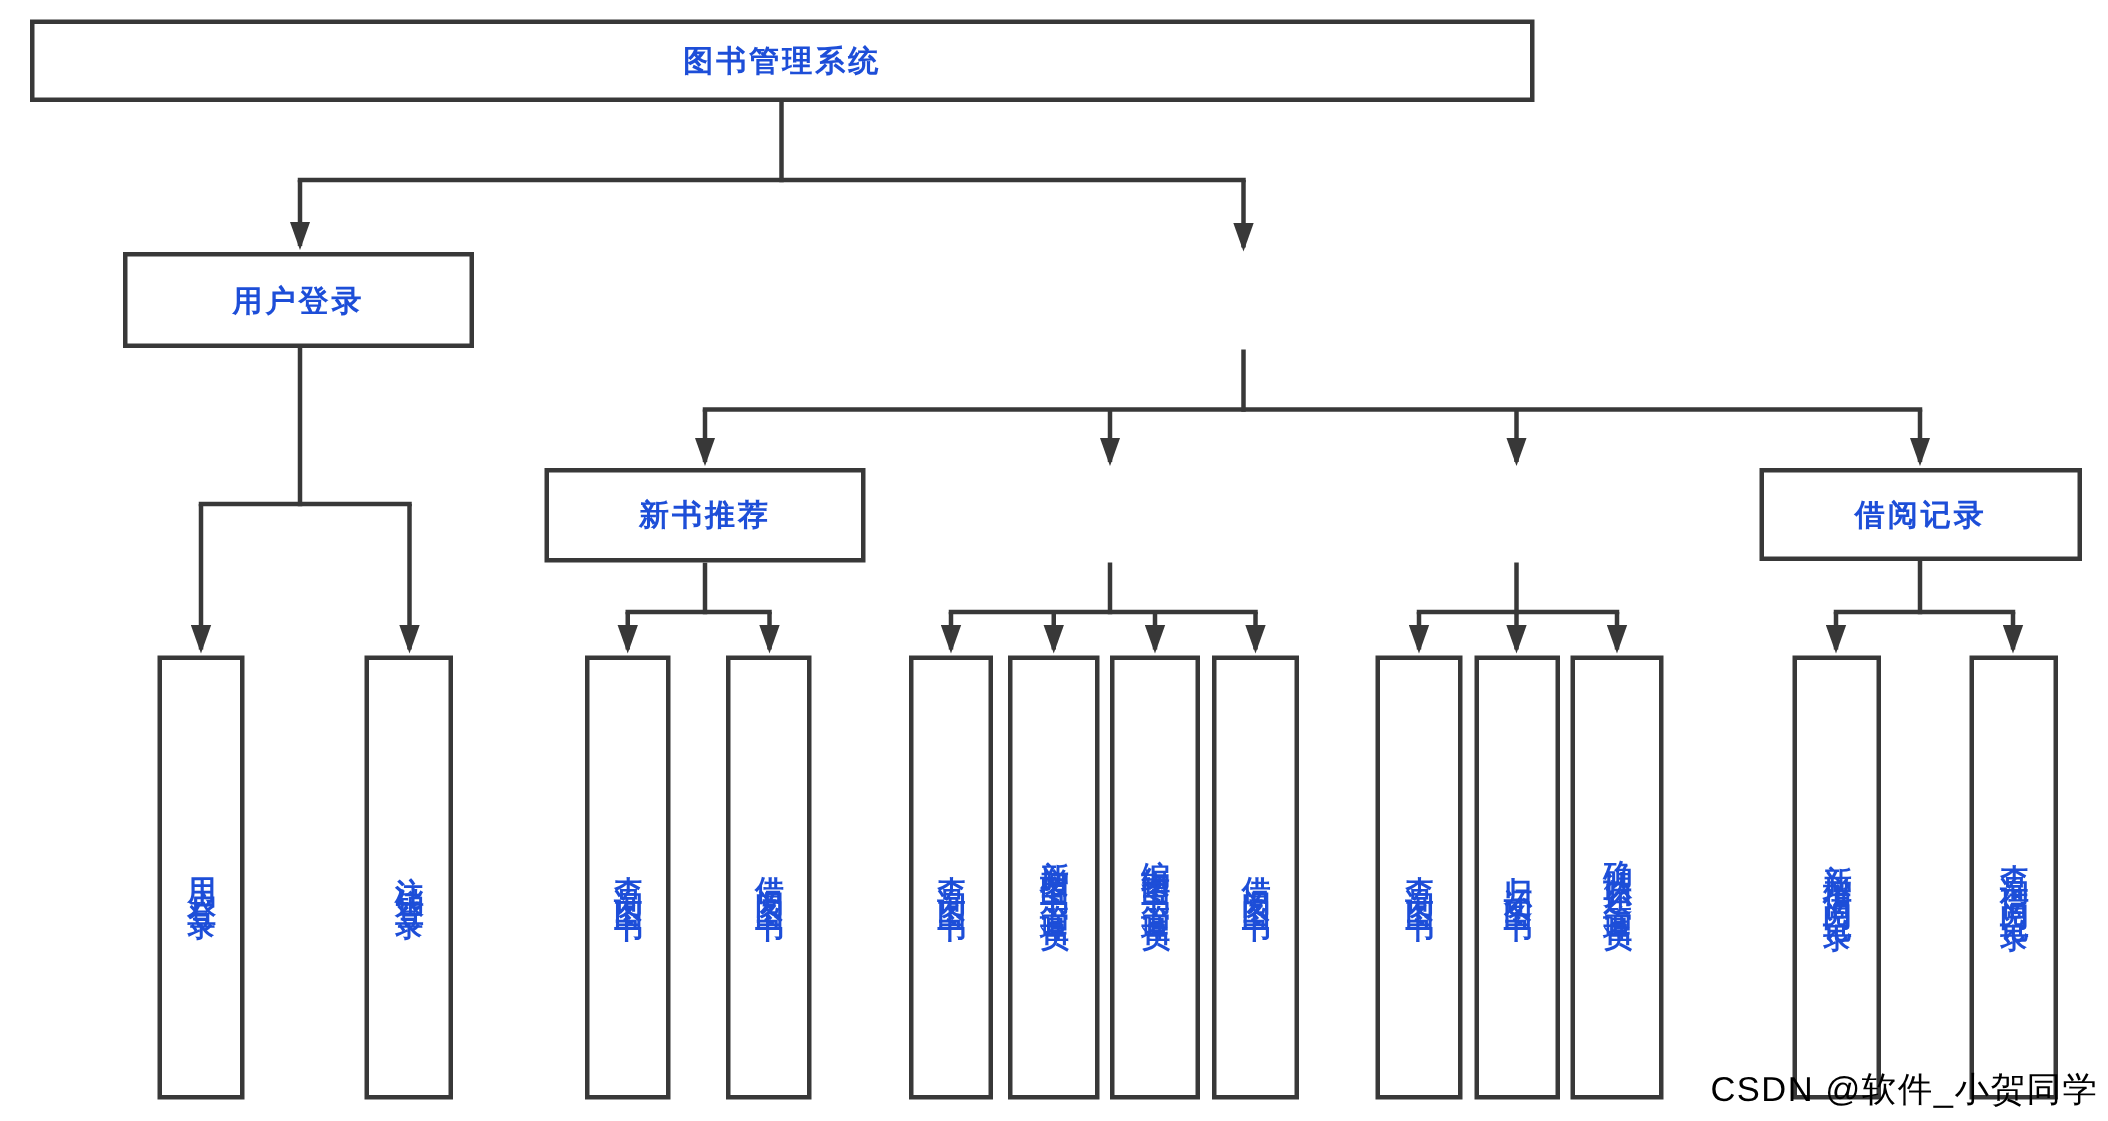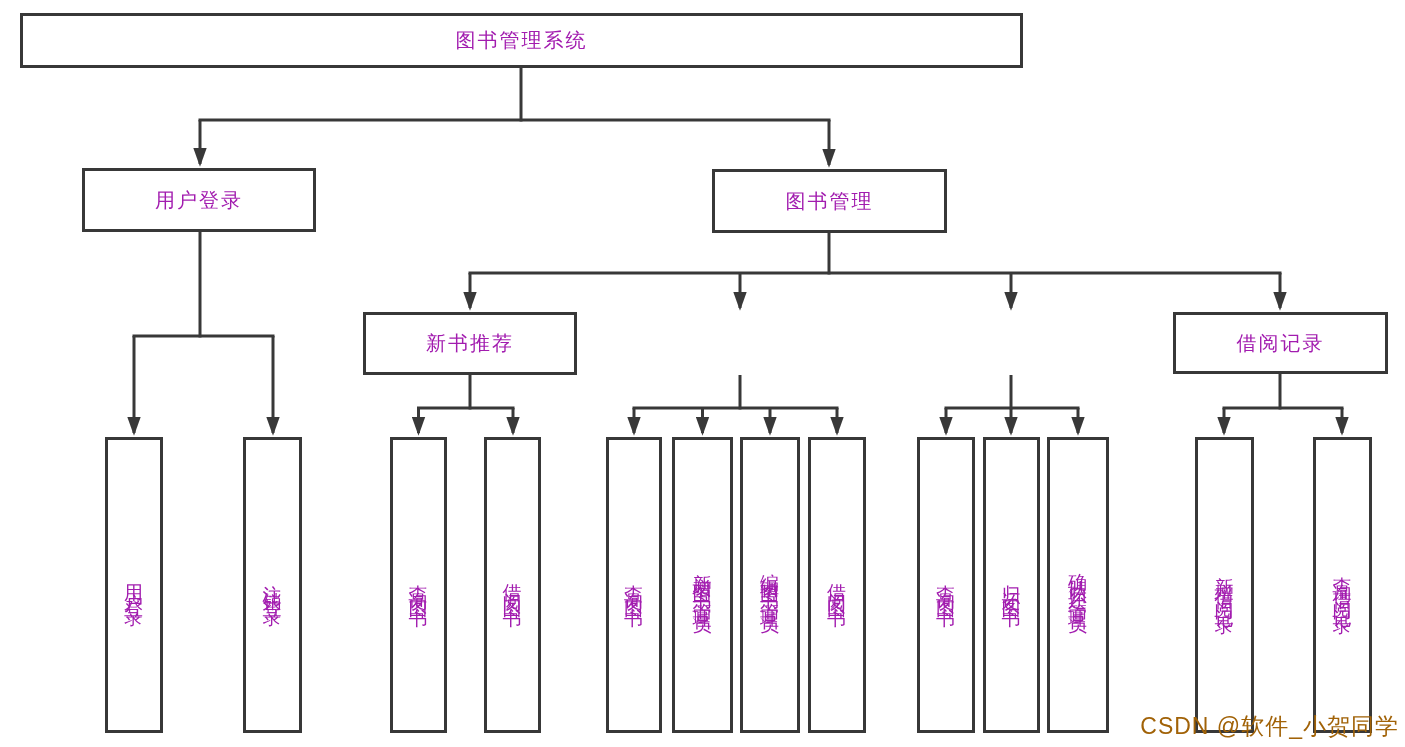--- a/index.html
+++ b/index.html
@@ -17,42 +17,43 @@
     width: 1405px; height: 747px;
   }
   .node {
     position: absolute;
     box-sizing: border-box;
     border: 3px solid #383838;
     background: #ffffff;
     display: flex;
     align-items: center;
     justify-content: center;
-    color: #a21caf;
+    color: #1d4ed8;
+    font-weight: bold;
   }
   .h-label {
     font-size: 20px;
     letter-spacing: 2px;
     white-space: nowrap;
   }
   .v-label {
     writing-mode: vertical-rl;
     text-orientation: mixed;
     font-size: 19px;
     letter-spacing: 8px;
     line-height: 1;
   }
   .v-label.tight { letter-spacing: 6px; }
   .watermark {
     position: absolute;
     right: 6px;
     top: 711px;
     font-size: 23px;
     letter-spacing: 1px;
-    color: #a16207;
+    color: #000000;
     white-space: nowrap;
   }
 </style>
 </head>
 <body>
 
 <div class="canvas">
 
   <svg class="connectors" viewBox="0 0 1405 747" xmlns="http://www.w3.org/2000/svg">
     <defs>
@@ -104,23 +105,20 @@
     </g>
   </svg>
 
   <div class="node" style="left:20px; top:13px; width:1003px; height:55px;">
     <span class="h-label">图书管理系统</span>
   </div>
 
   <div class="node" style="left:82px; top:168px; width:234px; height:64px;">
     <span class="h-label">用户登录</span>
   </div>
-  <div class="node" style="left:712px; top:169px; width:235px; height:64px;">
-    <span class="h-label">图书管理</span>
-  </div>
 
   <div class="node" style="left:363px; top:312px; width:214px; height:63px;">
     <span class="h-label">新书推荐</span>
   </div>
   <div class="node" style="left:1173px; top:312px; width:215px; height:62px;">
     <span class="h-label">借阅记录</span>
   </div>
 
   <div class="node" style="left:105px; top:437px; width:58px; height:296px;">
     <span class="v-label">用户登录</span>

